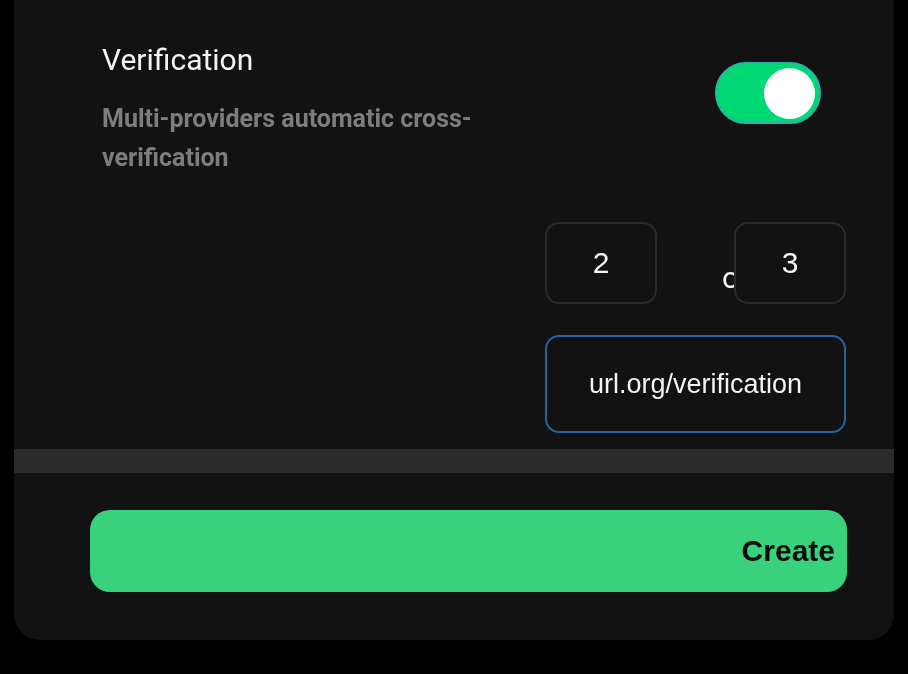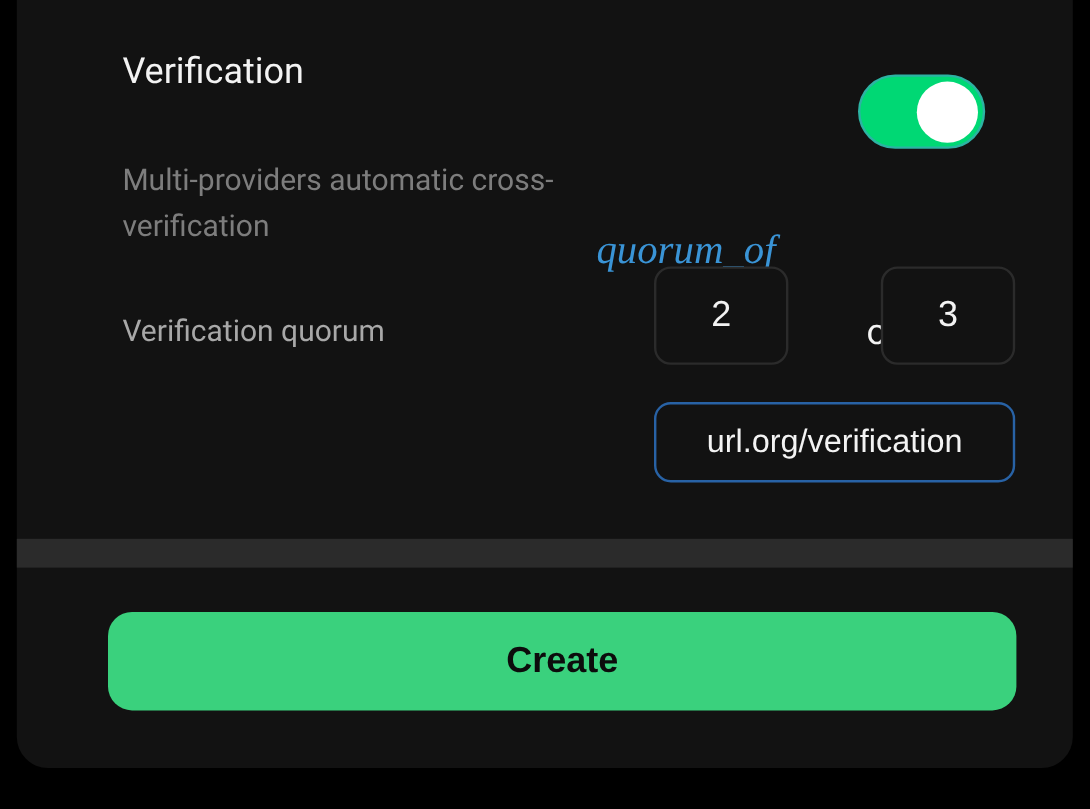--- a/index.html
+++ b/index.html
@@ -26,24 +26,23 @@
     color: #f3f3f3;
     font-size: 30px;
     font-weight: 400;
   }
   .section-subtitle {
     position: absolute;
     left: 76px;
     top: 88px;
     color: #7d7d7d;
     font-size: 25px;
-    font-weight: 400;
+    font-weight: 700;
     line-height: 1.55;
     max-width: 400px;
-    margin-top: 32px;
   }
   .toggle {
     position: absolute;
     left: 701px;
     top: 62px;
     width: 106px;
     height: 62px;
     background: #00d874;
     border: 2px solid #2cb3a3;
     border-radius: 999px;
@@ -110,21 +109,21 @@
   .url-label { color: #a8a8a8; }
   .url-link {
     color: #1fcf7e;
     cursor: pointer;
   }
   .url-input {
     position: absolute;
     left: 531px;
     top: 335px;
     width: 301px;
-    height: 67px;
+    height: 98px;
     background: #121212;
     border: 2px solid #2862a5;
     border-radius: 14px;
     color: #f3f3f3;
     font-size: 27px;
     text-align: center;
     outline: none;
     padding: 0 16px;
   }
   .divider {
@@ -141,38 +140,37 @@
     top: 510px;
     width: 757px;
     height: 82px;
     background: #3ad17d;
     border: none;
     border-radius: 20px;
     color: #0c0c0c;
     font-size: 30px;
     font-weight: 700;
     cursor: pointer;
+    text-align: right;
   }
 </style>
 </head>
 <body>
 
 <div class="panel">
 
   <div class="section-title">Verification</div>
 
   <div class="section-subtitle">Multi-providers automatic cross-verification</div>
 
   <div class="toggle">
     <div class="toggle-knob"></div>
   </div>
 
-  <div class="quorum-label">Verification quorum</div>
 
-  <div class="annot q1">quorum_of</div>
 
   <input class="quorum-input first" value="2" style="">
 
   <div class="of-text">of</div>
 
   <input class="quorum-input second" value="3" style="">
 
 
   <input class="url-input" value="url.org/verification" style="">
 

